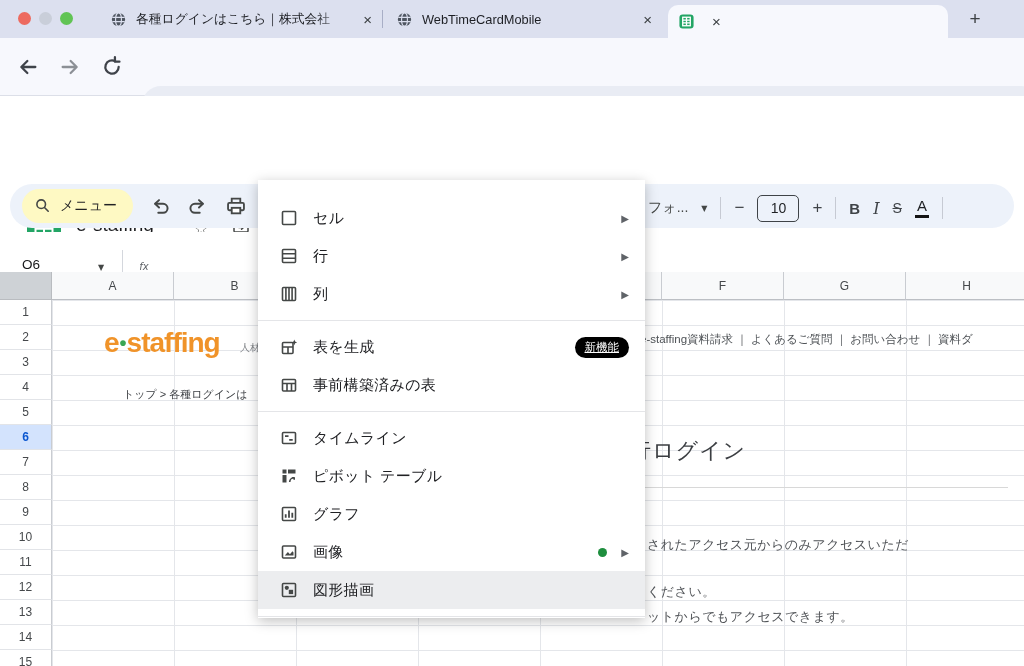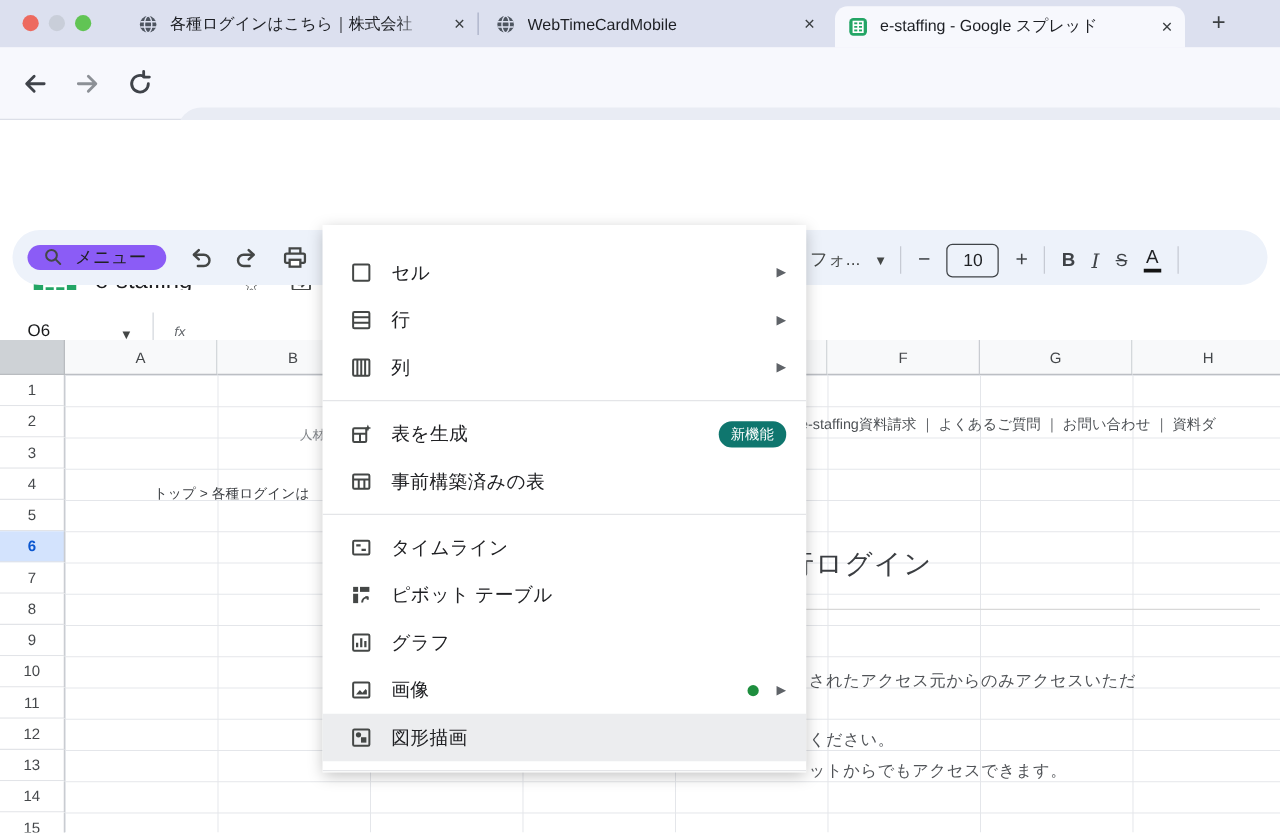--- a/index.html
+++ b/index.html
@@ -35,21 +35,21 @@
   .hdr-ic{position:absolute;top:122px;color:#444746;}
   #star-icon{left:193px;font-size:18px;}
   #move-icon{left:231px;}
   #cloud-icon{left:269px;}
   #menubar{position:absolute;left:64px;top:146px;display:flex;gap:5px;height:32px;align-items:stretch;}
   .menubar-item{display:flex;align-items:center;padding:0 9px;font-size:14.5px;color:#1f2124;border-radius:8px;}
   .menubar-item.open{background:#e2e5e9;border-radius:8px 8px 0 0;}
   
   #toolbar{position:absolute;left:10px;top:184px;width:1004px;height:44px;background:#edf2fa;border-radius:22px;}
   #toolbar-left{position:absolute;left:12px;top:0;height:44px;display:flex;align-items:center;gap:16px;}
-  #menu-pill{height:20px;background:#8b5cf6;border-radius:17px;display:flex;align-items:center;padding:0 16px 0 12px;gap:8px;}
+  #menu-pill{height:34px;background:#fef9c3;border-radius:17px;display:flex;align-items:center;padding:0 16px 0 12px;gap:8px;}
   #menu-pill span{font-size:14px;color:#202124;}
   .tb-ic{width:22px;height:22px;color:#444746;}
   #toolbar-right{position:absolute;left:638px;top:0;height:48px;display:flex;align-items:center;gap:13px;}
   .tb-sep{width:1px;height:22px;background:#c6cad3;}
   #font-name{font-size:14px;color:#444746;}
   .caret{font-size:8px;color:#444746;font-family:"DejaVu Sans",sans-serif;}
   .tb-txt{font-size:17px;color:#3f4347;}
   #font-size-box{width:40px;height:25px;border:1.5px solid #3f4347;border-radius:5px;display:flex;align-items:center;justify-content:center;
      font-size:14px;color:#1f2124;background:transparent;}
   #bold-btn{font-weight:bold;font-size:15px;color:#3f4347;}
@@ -133,21 +133,20 @@
     <span class="tab-close">×</span>
   </div>
   <div class="tab" id="tab-active">
     <span class="tab-fav">
         <svg width="17" height="17" viewBox="0 0 18 18">
           <rect x="1.5" y="1.5" width="15" height="15" rx="3.5" fill="#23a565"></rect>
           <rect x="5" y="4.5" width="8" height="9" fill="none" stroke="#fff" stroke-width="1.4"></rect>
           <path d="M5 7.5h8M5 10.5h8M9 4.5v9" stroke="#fff" stroke-width="1.4"></path>
         </svg>
       </span>
-    <span class="tab-title">e-staffing - Google スプレッド</span>
     <span class="tab-close">×</span>
   </div>
   <div id="new-tab">+</div>
 </div>
 
 <div id="urlbar">
   <span class="nav-ic" style="left:16px">
     <svg width="24" height="24" viewBox="0 0 18 18">
         <path d="M14.5 9H4.5M8.5 4.5 4 9l4.5 4.5" fill="none" stroke="#3f434a" stroke-width="1.7" stroke-linecap="round" stroke-linejoin="round"></path>
       </svg>
@@ -291,20 +290,21 @@
       <div class="row-h">9</div>
       <div class="row-h">10</div>
       <div class="row-h">11</div>
       <div class="row-h">12</div>
       <div class="row-h">13</div>
       <div class="row-h">14</div>
       <div class="row-h">15</div>
     </div>
 
   <div id="content">
+    <div id="logo"><span>e</span><span class="dot">•</span><span>staffing</span></div>
     <div id="tagline">人材</div>
     <div id="breadcrumb">トップ &gt; 各種ログインは</div>
     <div id="nav-links">e-staffing資料請求 ｜ よくあるご質問 ｜ お問い合わせ ｜ 資料ダ</div>
     <div id="page-heading">行ログイン</div>
     <div id="page-divider"></div>
     <div id="para1" class="page-text">されたアクセス元からのみアクセスいただ</div>
     <div id="para2" class="page-text">ください。</div>
     <div id="para3" class="page-text">ットからでもアクセスできます。</div>
   </div>
 </div>
@@ -349,21 +349,21 @@
     <div class="mi">
       <span class="mi-icon">
         <svg width="18" height="18" viewBox="0 0 18 18">
           <rect x="2.5" y="4.5" width="10.5" height="11" rx="1" fill="none" stroke="#444746" stroke-width="1.6"></rect>
           <path d="M2.5 9h10.5M8 9v6.5" fill="none" stroke="#444746" stroke-width="1.6"></path>
           <path d="M14.3 1.6l.8 2 2 .8-2 .8-.8 2-.8-2-2-.8 2-.8z" fill="#444746"></path>
         </svg>
       </span>
       <span class="mi-label">表を生成</span>
       <span class="mi-right">
-        <span class="mi-badge" style="background: #0f766e;">新機能</span>
+        <span class="mi-badge" style="background: #000000; text-decoration: underline;">新機能</span>
       </span>
     </div>
     <div class="mi">
       <span class="mi-icon">
         <svg width="18" height="18" viewBox="0 0 18 18">
           <rect x="2.5" y="3.5" width="13" height="11.5" rx="1" fill="none" stroke="#444746" stroke-width="1.6"></rect>
           <path d="M2.5 7.5h13M7 7.5V15M11.5 7.5V15" fill="none" stroke="#444746" stroke-width="1.6"></path>
         </svg>
       </span>
       <span class="mi-label">事前構築済みの表</span>

